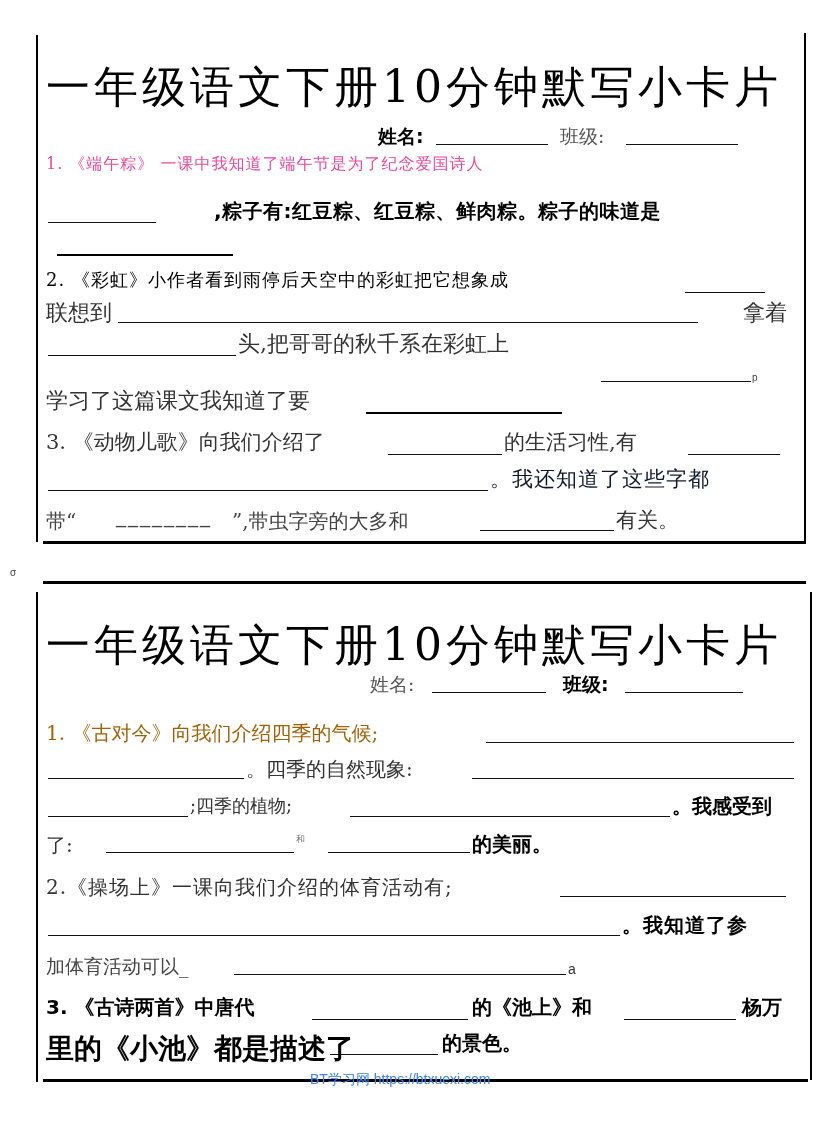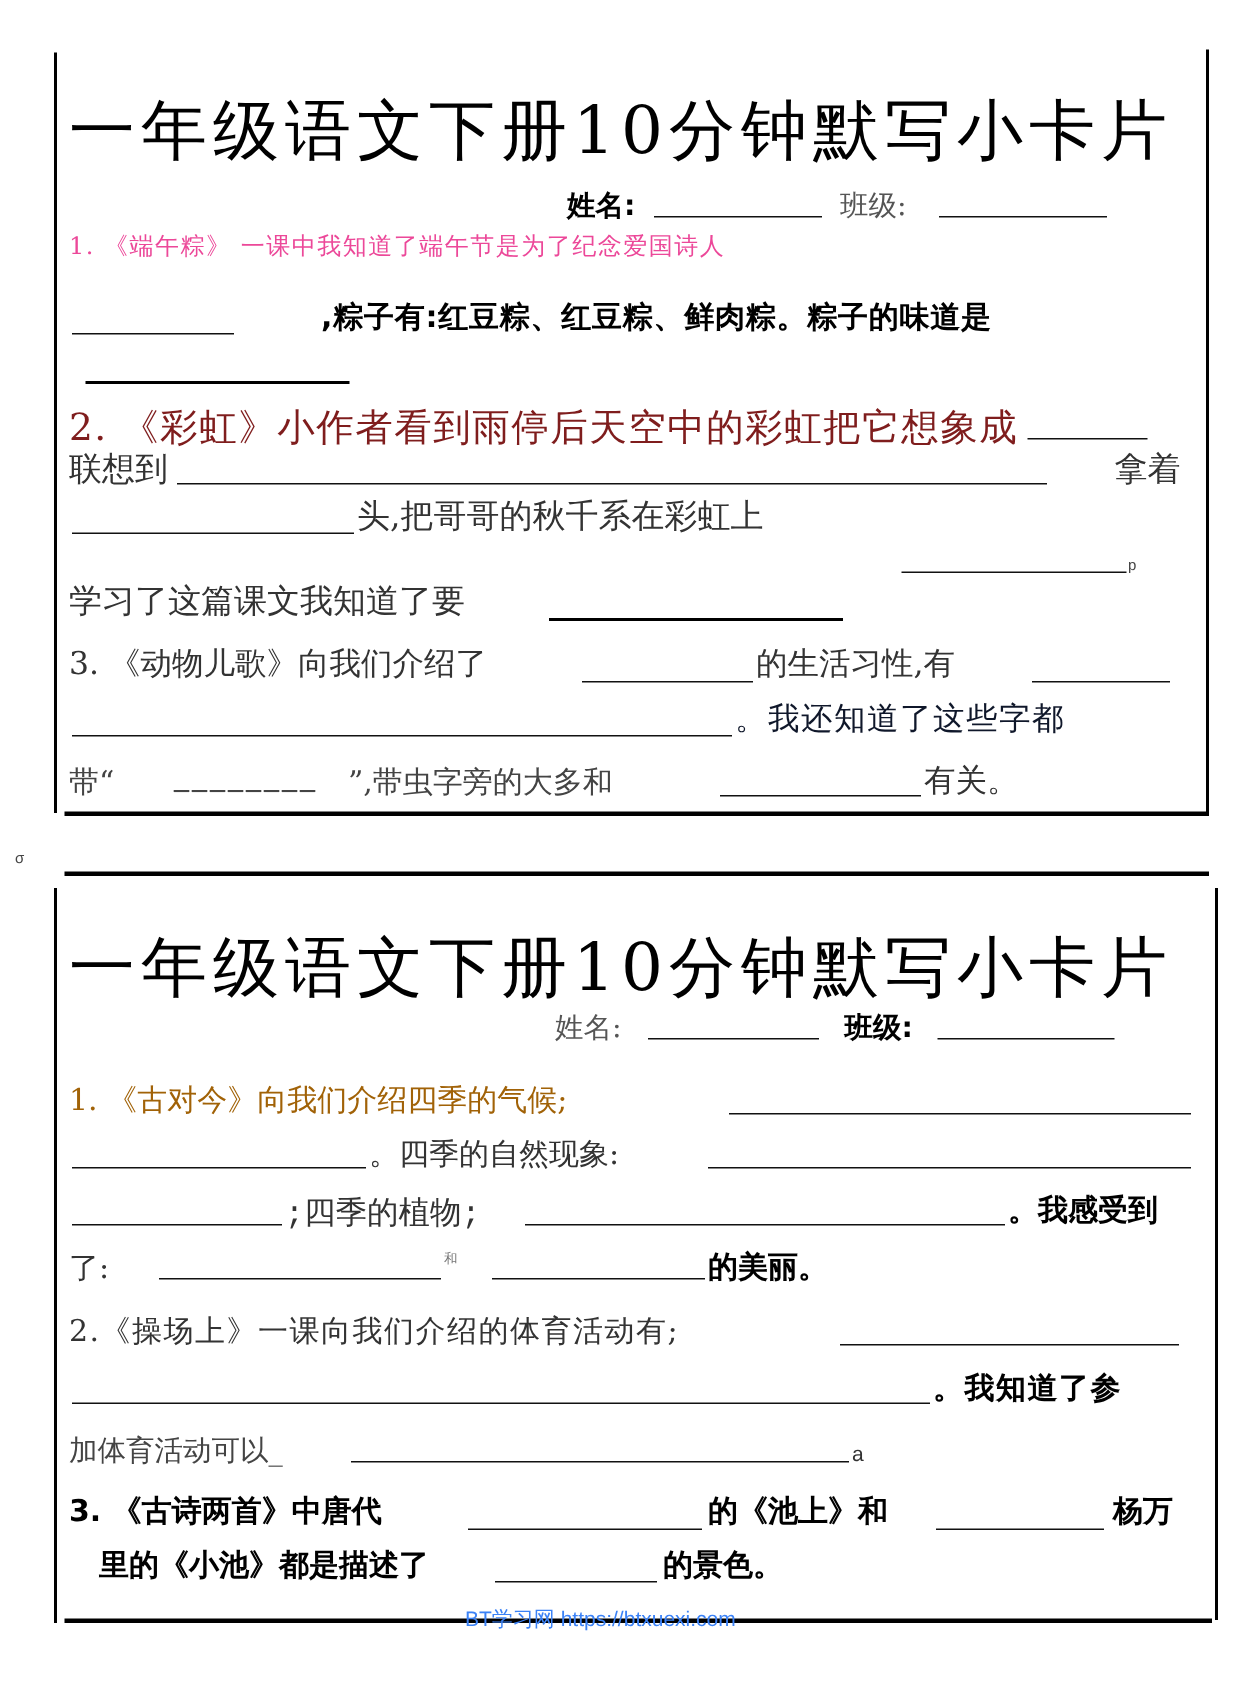--- a/index.html
+++ b/index.html
@@ -30,21 +30,21 @@
   <div class="abs t-bold" style="left:378px;top:124px;font-size:19px;">姓名:</div>
   <div class="blank" style="left:436px;top:144px;width:112px;"></div>
   <div class="abs t-serif" style="left:560px;top:124px;font-size:19px;color:#555;">班级:</div>
   <div class="blank" style="left:626px;top:144px;width:112px;"></div>
 
   <div class="abs t-serif" style="left:46px;top:154px;font-size:16px;letter-spacing:1px;color:#ec4899;">1. 《端午粽》 一课中我知道了端午节是为了纪念爱国诗人</div>
   <div class="blank" style="left:48px;top:222px;width:108px;"></div>
   <div class="abs t-bold" style="left:174px;top:198px;font-size:20px;letter-spacing:0.5px;margin-left:40px;">,粽子有:红豆粽、红豆粽、鲜肉粽。粽子的味道是</div>
   <div class="blank thick" style="left:57px;top:254px;width:176px;"></div>
 
-  <div class="abs t-serif" style="left:46px;top:268px;font-size:25px;letter-spacing:1px;color:#7f1d1d;">2. 《彩虹》小作者看到雨停后天空中的彩虹把它想象成</div>
+  <div class="abs t-serif" style="left:46px;top:268px;font-size:18px;letter-spacing:1px;color:#000000;">2. 《彩虹》小作者看到雨停后天空中的彩虹把它想象成</div>
   <div class="blank" style="left:685px;top:292px;width:80px;"></div>
   <div class="abs t-serif" style="left:46px;top:298px;font-size:22px;color:#333;">联想到</div>
   <div class="blank" style="left:118px;top:322px;width:580px;"></div>
   <div class="abs t-serif" style="left:720px;top:298px;font-size:22px;color:#333;margin-left:23px;">拿着</div>
   <div class="blank" style="left:48px;top:355px;width:188px;"></div>
   <div class="abs t-serif" style="left:238px;top:329px;font-size:22px;color:#333;">头,把哥哥的秋千系在彩虹上</div>
   <div class="blank" style="left:601px;top:381px;width:150px;"></div>
   <div class="abs tiny" style="left:752px;top:372px;">p</div>
   <div class="abs t-serif" style="left:46px;top:386px;font-size:22px;color:#333;">学习了这篇课文我知道了要</div>
   <div class="blank thick" style="left:366px;top:412px;width:196px;"></div>
@@ -76,21 +76,21 @@
   <div class="blank" style="left:432px;top:692px;width:114px;"></div>
   <div class="abs t-bold" style="left:563px;top:672px;font-size:19px;">班级:</div>
   <div class="blank" style="left:625px;top:692px;width:118px;"></div>
 
   <div class="abs t-serif" style="left:46px;top:720px;font-size:20px;color:#a16207;">1. 《古对今》向我们介绍四季的气候;</div>
   <div class="blank" style="left:486px;top:742px;width:308px;"></div>
   <div class="blank" style="left:48px;top:778px;width:196px;"></div>
   <div class="abs t-serif" style="left:246px;top:756px;font-size:20px;color:#333;">。四季的自然现象:</div>
   <div class="blank" style="left:472px;top:778px;width:322px;"></div>
   <div class="blank" style="left:48px;top:816px;width:140px;"></div>
-  <div class="abs t-serif" style="left:190px;top:794px;font-size:21px;color:#333;font-family:Liberation Mono, monospace;">;四季的植物;</div>
+  <div class="abs t-serif" style="left:190px;top:794px;font-size:18px;color:#333;">;四季的植物;</div>
   <div class="blank" style="left:350px;top:816px;width:320px;"></div>
   <div class="abs t-bold" style="left:672px;top:793px;font-size:20px;">。我感受到</div>
   <div class="abs t-serif" style="left:46px;top:832px;font-size:20px;color:#333;">了:</div>
   <div class="blank" style="left:106px;top:852px;width:188px;"></div>
   <div class="abs tiny" style="left:296px;top:833px;font-size:9px;color:#777;">和</div>
   <div class="blank" style="left:328px;top:852px;width:142px;"></div>
   <div class="abs t-bold" style="left:472px;top:831px;font-size:20px;">的美丽。</div>
 
   <div class="abs t-serif" style="left:46px;top:874px;font-size:20px;letter-spacing:1px;color:#333;">2.《操场上》一课向我们介绍的体育活动有;</div>
   <div class="blank" style="left:560px;top:896px;width:226px;"></div>
@@ -98,18 +98,18 @@
   <div class="abs t-bold" style="left:622px;top:912px;font-size:20px;letter-spacing:1px;">。我知道了参</div>
   <div class="abs t-serif" style="left:46px;top:954px;font-size:19px;color:#444;">加体育活动可以_</div>
   <div class="blank" style="left:234px;top:974px;width:332px;"></div>
   <div class="abs tiny" style="left:568px;top:961px;font-size:14px;color:#333;">a</div>
 
   <div class="abs t-bold" style="left:46px;top:994px;font-size:20px;">3. 《古诗两首》中唐代</div>
   <div class="blank" style="left:312px;top:1019px;width:156px;"></div>
   <div class="abs t-bold" style="left:472px;top:994px;font-size:20px;">的《池上》和</div>
   <div class="blank" style="left:624px;top:1019px;width:112px;"></div>
   <div class="abs t-bold" style="left:742px;top:994px;font-size:20px;">杨万</div>
-  <div class="abs t-bold" style="left:46px;top:1030px;font-size:20px;margin-left:20px;">里的《小池》都是描述了</div>
+  <div class="abs t-bold" style="left:46px;top:1030px;font-size:28px;">里的《小池》都是描述了</div>
   <div class="blank" style="left:330px;top:1054px;width:108px;"></div>
   <div class="abs t-bold" style="left:442px;top:1030px;font-size:20px;">的景色。</div>
 </div>
 
 <div class="abs watermark" style="left:310px;top:1071px;">BT学习网 https://btxuexi.com</div>
 
 </body></html>

